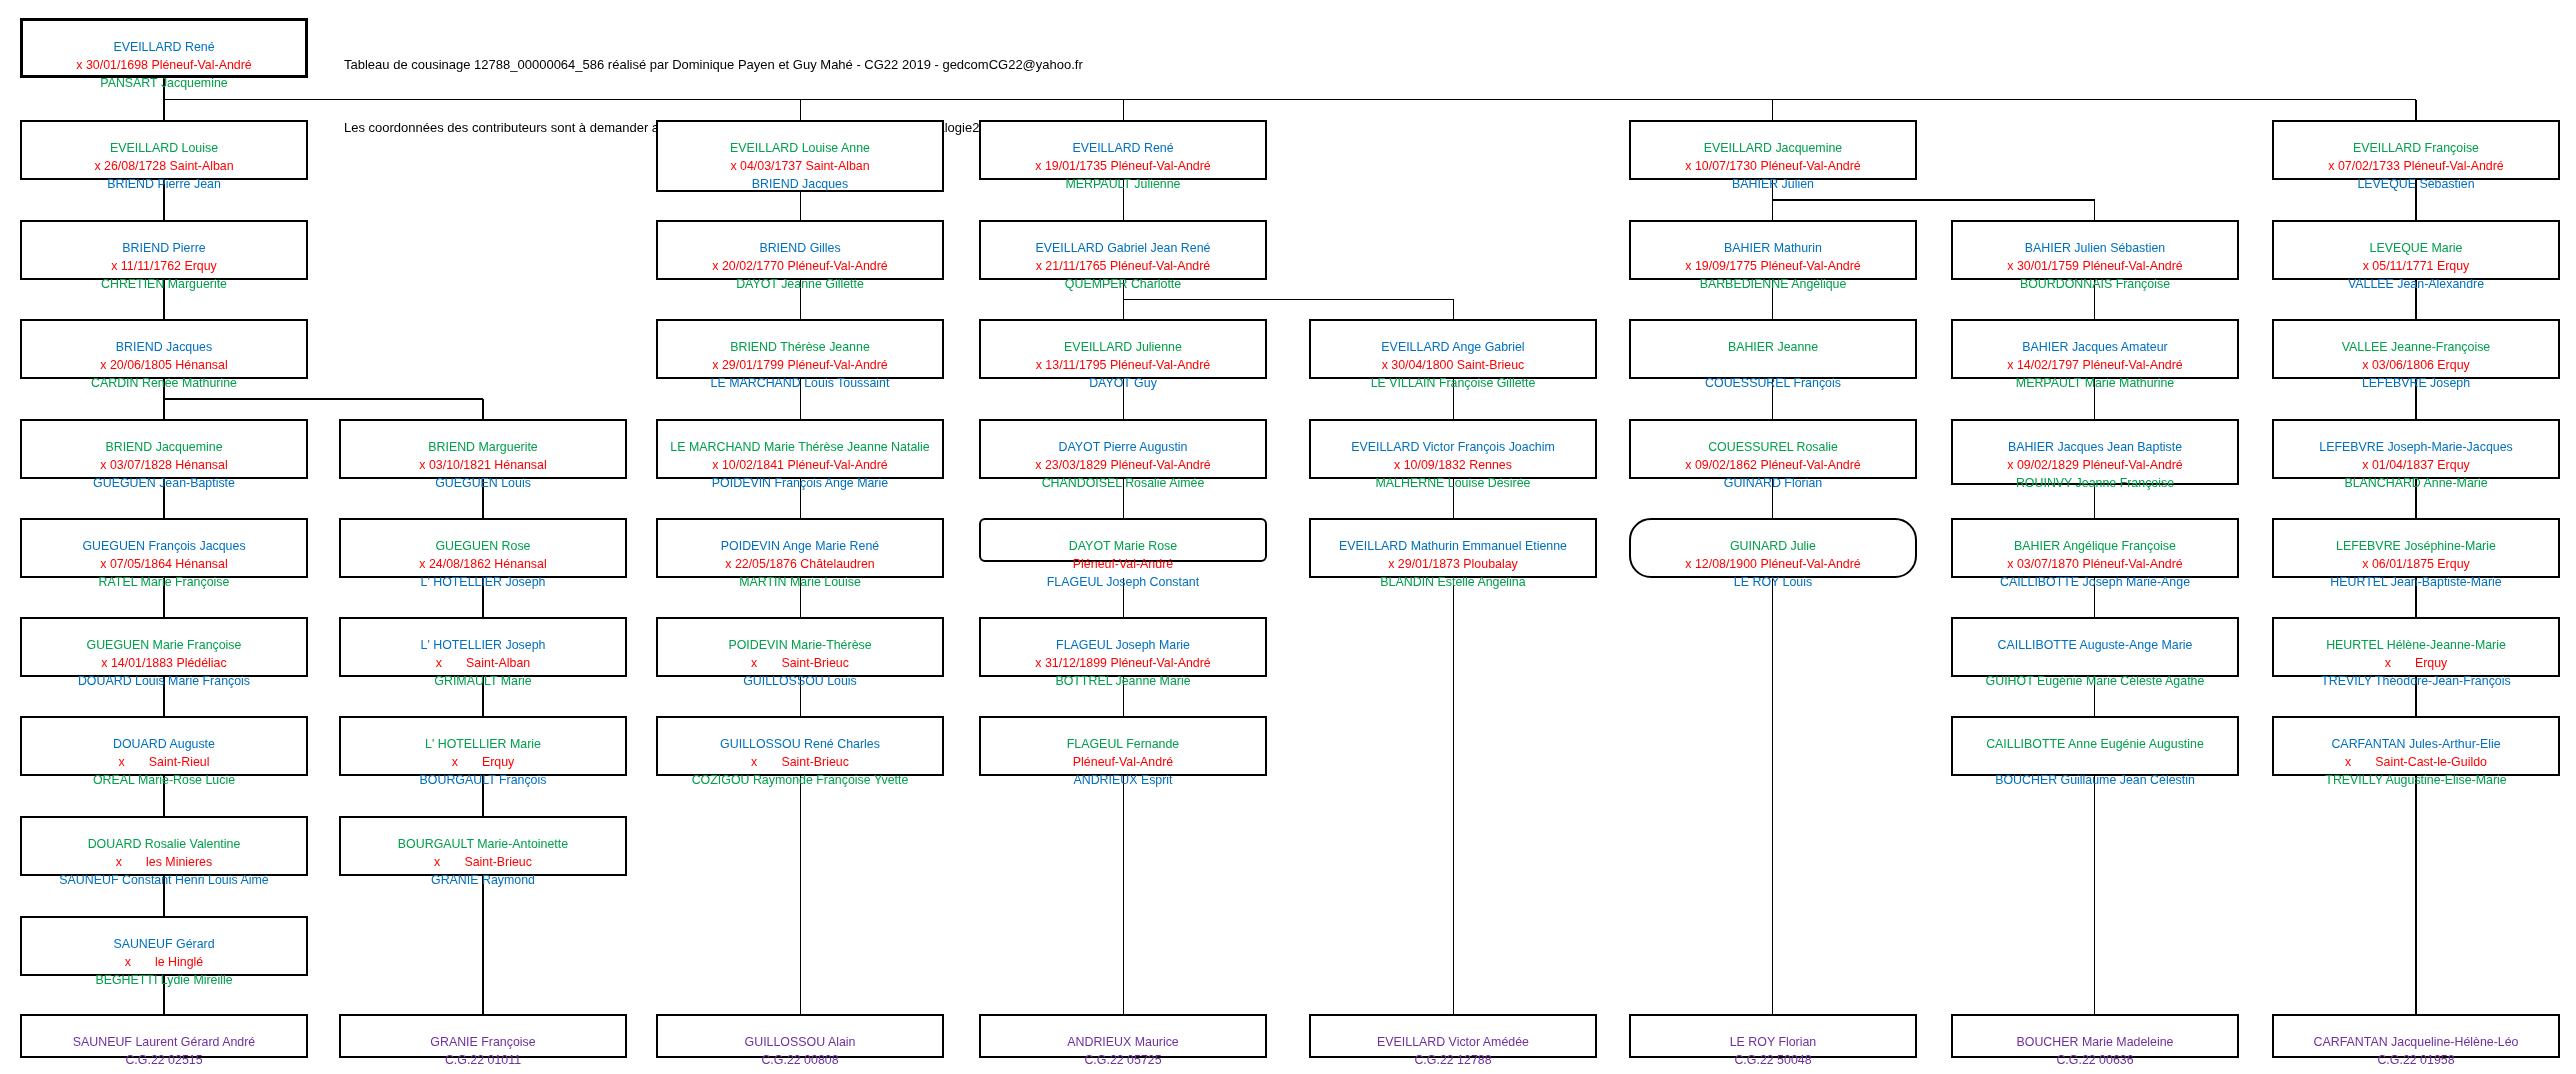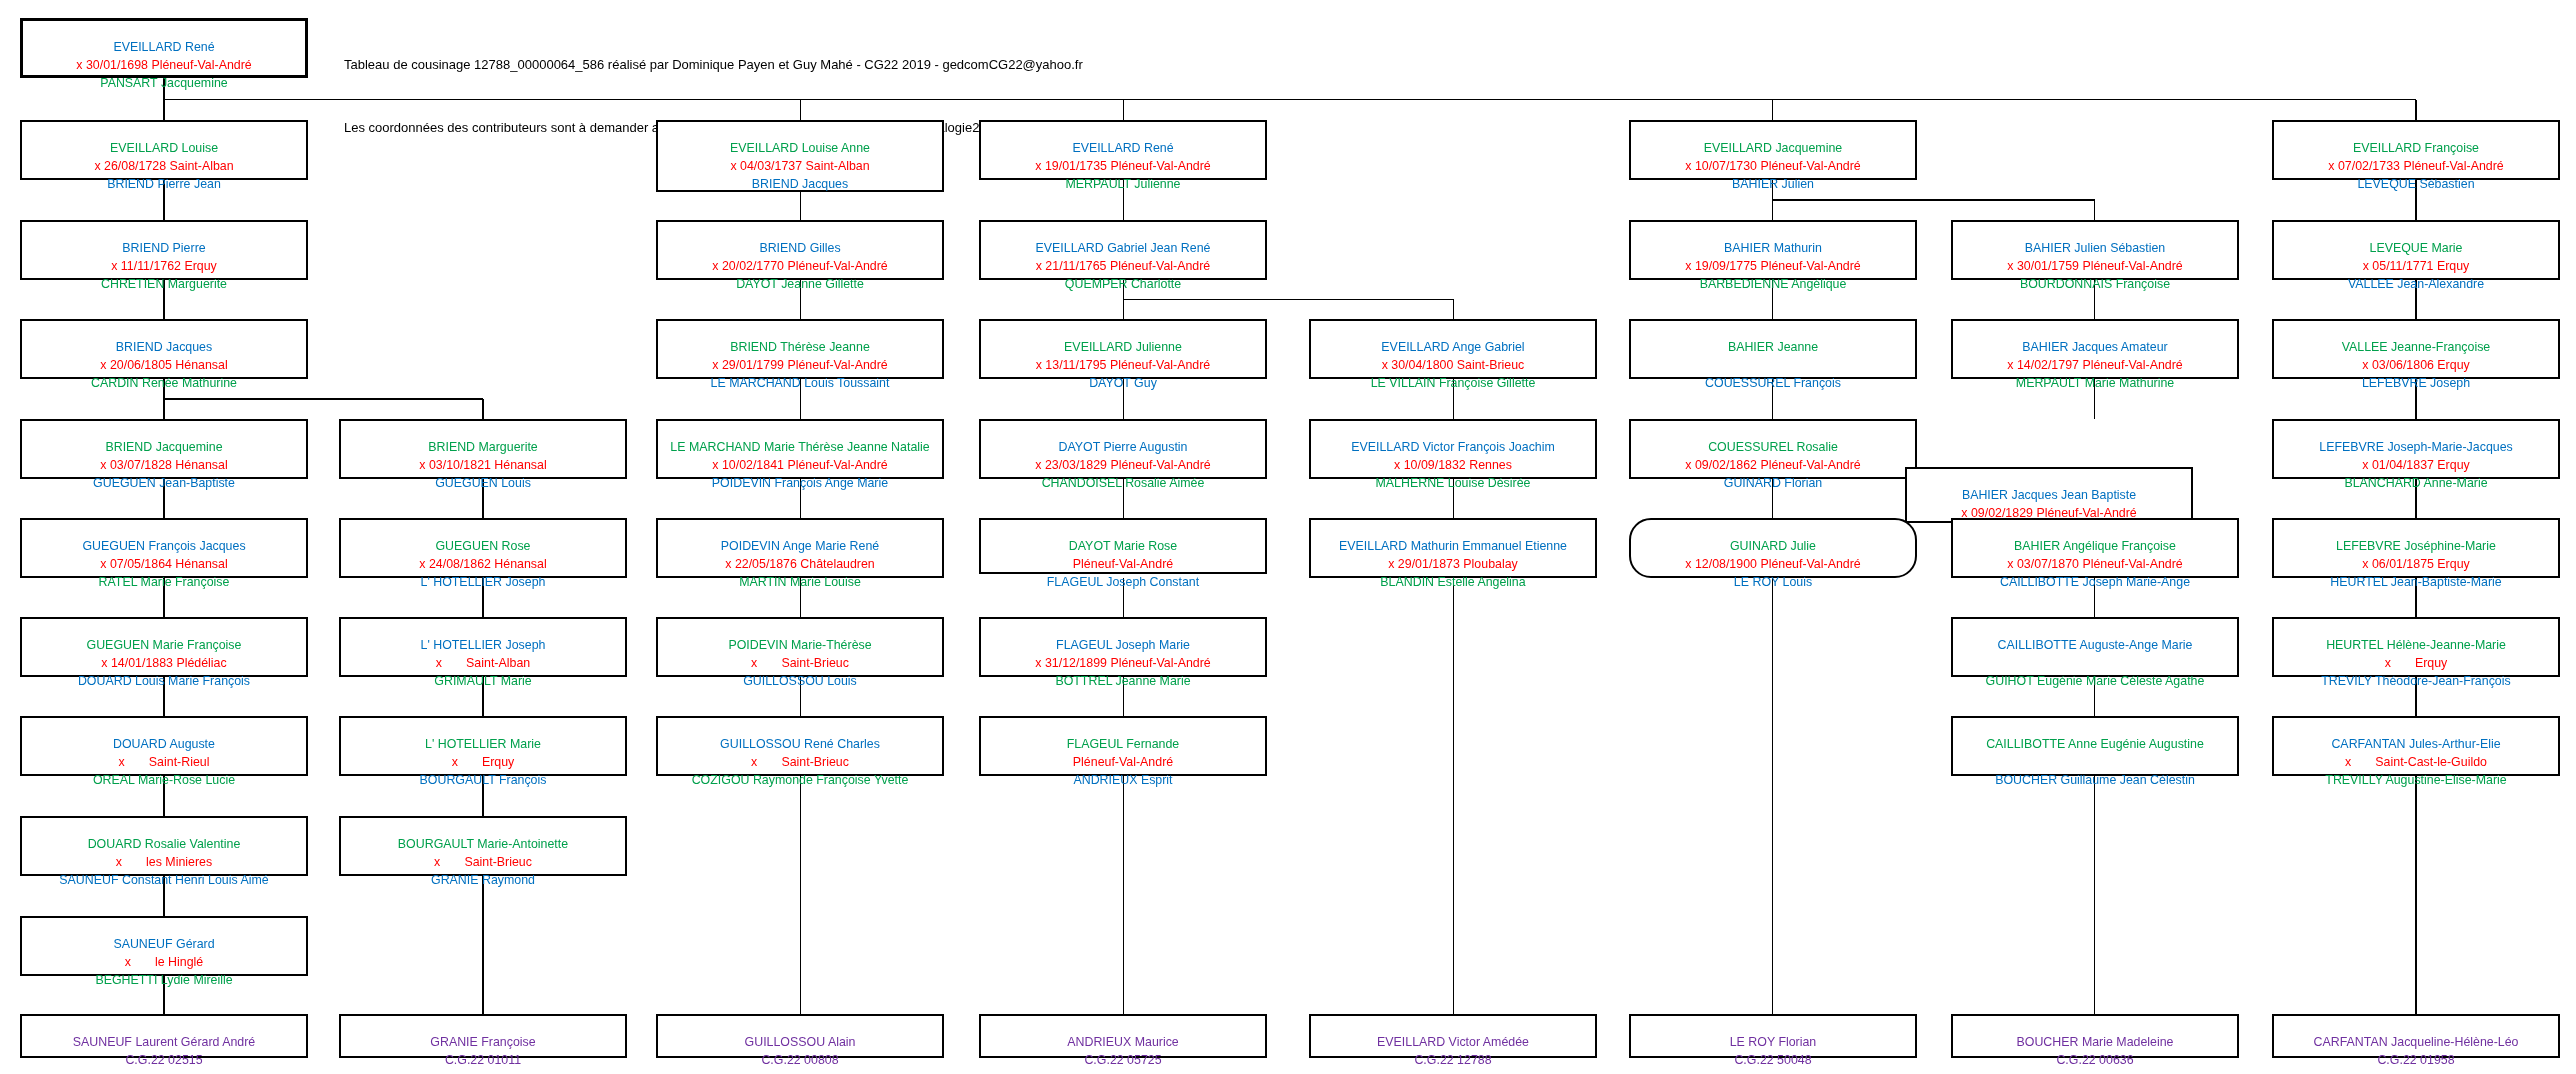--- a/index.html
+++ b/index.html
@@ -130,26 +130,26 @@
       <div class="person-box" style="left: 1309px; top: 319px; height: 60px;"><div class="bl c-male">EVEILLARD Ange Gabriel</div><div class="bl c-marriage">x 30/04/1800 Saint-Brieuc</div><div class="bl c-female">LE VILLAIN Françoise Gillette</div></div>
       <div class="person-box" style="left: 1629px; top: 319px; height: 60px;"><div class="bl c-female">BAHIER Jeanne</div><div class="bl c-marriage">&nbsp;</div><div class="bl c-male">COUESSUREL François</div></div>
       <div class="person-box" style="left: 1951px; top: 319px; height: 60px;"><div class="bl c-male">BAHIER Jacques Amateur</div><div class="bl c-marriage">x 14/02/1797 Pléneuf-Val-André</div><div class="bl c-female">MERPAULT Marie Mathurine</div></div>
       <div class="person-box" style="left: 2272px; top: 319px; height: 60px;"><div class="bl c-female">VALLEE Jeanne-Françoise</div><div class="bl c-marriage">x 03/06/1806 Erquy</div><div class="bl c-male">LEFEBVRE Joseph</div></div>
       <div class="person-box" style="left: 20px; top: 419px; height: 60px;"><div class="bl c-female">BRIEND Jacquemine</div><div class="bl c-marriage">x 03/07/1828 Hénansal</div><div class="bl c-male">GUEGUEN Jean-Baptiste</div></div>
       <div class="person-box" style="left: 339px; top: 419px; height: 60px;"><div class="bl c-female">BRIEND Marguerite</div><div class="bl c-marriage">x 03/10/1821 Hénansal</div><div class="bl c-male">GUEGUEN Louis</div></div>
       <div class="person-box" style="left: 656px; top: 419px; height: 60px;"><div class="bl c-female">LE MARCHAND Marie Thérèse Jeanne Natalie</div><div class="bl c-marriage">x 10/02/1841 Pléneuf-Val-André</div><div class="bl c-male">POIDEVIN François Ange Marie</div></div>
       <div class="person-box" style="left: 979px; top: 419px; height: 60px;"><div class="bl c-male">DAYOT Pierre Augustin</div><div class="bl c-marriage">x 23/03/1829 Pléneuf-Val-André</div><div class="bl c-female">CHANDOISEL Rosalie Aimée</div></div>
       <div class="person-box" style="left: 1309px; top: 419px; height: 60px;"><div class="bl c-male">EVEILLARD Victor François Joachim</div><div class="bl c-marriage">x 10/09/1832 Rennes</div><div class="bl c-female">MALHERNE Louise Désirée</div></div>
       <div class="person-box" style="left: 1629px; top: 419px; height: 60px;"><div class="bl c-female">COUESSUREL Rosalie</div><div class="bl c-marriage">x 09/02/1862 Pléneuf-Val-André</div><div class="bl c-male">GUINARD Florian</div></div>
-      <div class="person-box" style="left: 1905px; top: 419px; height: 56px; margin-top: 48px;"><div class="bl c-male">BAHIER Jacques Jean Baptiste</div><div class="bl c-marriage">x 09/02/1829 Pléneuf-Val-André</div><div class="bl c-female">ROUINVY Jeanne Françoise</div></div>
+      <div class="person-box" style="left: 1951px; top: 419px; height: 66px;"><div class="bl c-male">BAHIER Jacques Jean Baptiste</div><div class="bl c-marriage">x 09/02/1829 Pléneuf-Val-André</div><div class="bl c-female">ROUINVY Jeanne Françoise</div></div>
       <div class="person-box" style="left: 2272px; top: 419px; height: 60px;"><div class="bl c-male">LEFEBVRE Joseph-Marie-Jacques</div><div class="bl c-marriage">x 01/04/1837 Erquy</div><div class="bl c-female">BLANCHARD Anne-Marie</div></div>
       <div class="person-box" style="left: 20px; top: 518px; height: 60px;"><div class="bl c-male">GUEGUEN François Jacques</div><div class="bl c-marriage">x 07/05/1864 Hénansal</div><div class="bl c-female">RATEL Marie Françoise</div></div>
       <div class="person-box" style="left: 339px; top: 518px; height: 60px;"><div class="bl c-female">GUEGUEN Rose</div><div class="bl c-marriage">x 24/08/1862 Hénansal</div><div class="bl c-male">L' HOTELLIER Joseph</div></div>
       <div class="person-box" style="left: 656px; top: 518px; height: 60px;"><div class="bl c-male">POIDEVIN Ange Marie René</div><div class="bl c-marriage">x 22/05/1876 Châtelaudren</div><div class="bl c-female">MARTIN Marie Louise</div></div>
-      <div class="person-box" style="left: 979px; top: 518px; height: 56px;"><div class="bl c-female">DAYOT Marie Rose</div><div class="bl c-marriage">Pléneuf-Val-André</div><div class="bl c-male">FLAGEUL Joseph Constant</div></div>
+      <div class="person-box" style="left: 979px; top: 518px; height: 44px; border-radius: 6px;"><div class="bl c-female">DAYOT Marie Rose</div><div class="bl c-marriage">Pléneuf-Val-André</div><div class="bl c-male">FLAGEUL Joseph Constant</div></div>
       <div class="person-box" style="left: 1309px; top: 518px; height: 60px;"><div class="bl c-male">EVEILLARD Mathurin Emmanuel Etienne</div><div class="bl c-marriage">x 29/01/1873 Ploubalay</div><div class="bl c-female">BLANDIN Estelle Angelina</div></div>
       <div class="person-box" style="left: 1629px; top: 518px; height: 60px; border-radius: 22px;"><div class="bl c-female">GUINARD Julie</div><div class="bl c-marriage">x 12/08/1900 Pléneuf-Val-André</div><div class="bl c-male">LE ROY Louis</div></div>
       <div class="person-box" style="left: 1951px; top: 518px; height: 60px;"><div class="bl c-female">BAHIER Angélique Françoise</div><div class="bl c-marriage">x 03/07/1870 Pléneuf-Val-André</div><div class="bl c-male">CAILLIBOTTE Joseph Marie-Ange</div></div>
       <div class="person-box" style="left: 2272px; top: 518px; height: 60px;"><div class="bl c-female">LEFEBVRE Joséphine-Marie</div><div class="bl c-marriage">x 06/01/1875 Erquy</div><div class="bl c-male">HEURTEL Jean-Baptiste-Marie</div></div>
       <div class="person-box" style="left: 20px; top: 617px; height: 60px;"><div class="bl c-female">GUEGUEN Marie Françoise</div><div class="bl c-marriage">x 14/01/1883 Plédéliac</div><div class="bl c-male">DOUARD Louis Marie François</div></div>
       <div class="person-box" style="left: 339px; top: 617px; height: 60px;"><div class="bl c-male">L' HOTELLIER Joseph</div><div class="bl c-marriage">x       Saint-Alban</div><div class="bl c-female">GRIMAULT Marie</div></div>
       <div class="person-box" style="left: 656px; top: 617px; height: 60px;"><div class="bl c-female">POIDEVIN Marie-Thérèse</div><div class="bl c-marriage">x       Saint-Brieuc</div><div class="bl c-male">GUILLOSSOU Louis</div></div>
       <div class="person-box" style="left: 979px; top: 617px; height: 60px;"><div class="bl c-male">FLAGEUL Joseph Marie</div><div class="bl c-marriage">x 31/12/1899 Pléneuf-Val-André</div><div class="bl c-female">BOTTREL Jeanne Marie</div></div>
       <div class="person-box" style="left: 1951px; top: 617px; height: 60px;"><div class="bl c-male">CAILLIBOTTE Auguste-Ange Marie</div><div class="bl c-marriage">&nbsp;</div><div class="bl c-female">GUIHOT Eugénie Marie Céleste Agathe</div></div>
       <div class="person-box" style="left: 2272px; top: 617px; height: 60px;"><div class="bl c-female">HEURTEL Hélène-Jeanne-Marie</div><div class="bl c-marriage">x       Erquy</div><div class="bl c-male">TREVILY Théodore-Jean-François</div></div>

